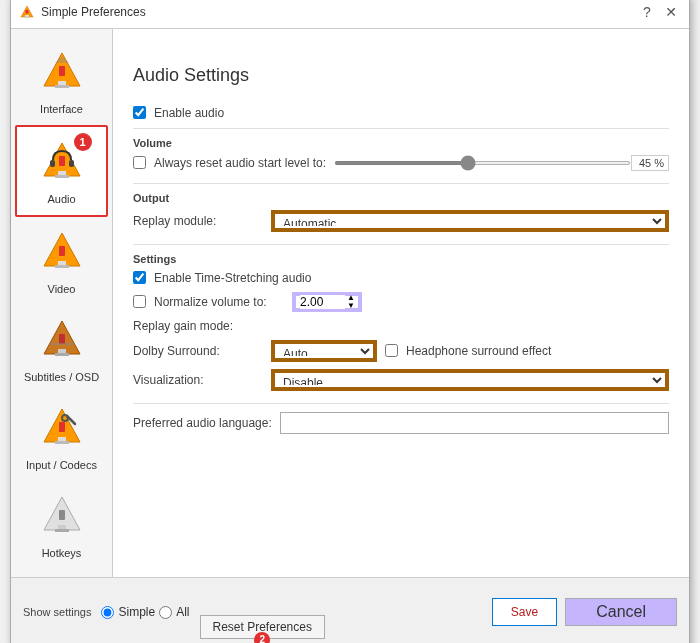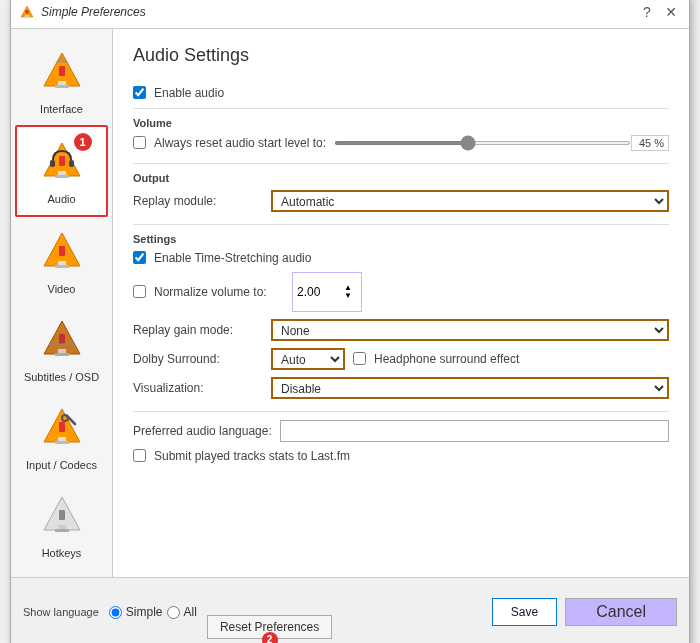--- a/index.html
+++ b/index.html
@@ -31,21 +31,20 @@
       display: flex;
       align-items: center;
       justify-content: space-between;
       height: 32px;
     }
 
     .title-bar-left {
       display: flex;
       align-items: center;
       gap: 6px;
-      font-style: italic;
     }
 
     .title-bar-icon {
       width: 16px;
       height: 16px;
     }
 
     .title-bar-title {
       font-size: 12px;
       color: #333;
@@ -140,20 +139,21 @@
       background: #fff;
       overflow-y: auto;
     }
 
     .panel-title {
       font-size: 18px;
       font-weight: 400;
       color: #333;
       margin-bottom: 14px;
       padding-bottom: 6px;
+      margin-top: 20px;
     }
 
     .section {
       margin-bottom: 12px;
     }
 
     .section-header {
       font-weight: 600;
       font-size: 11px;
       color: #444;
@@ -197,21 +197,21 @@
       font-size: 11px;
       color: #444;
       border: 1px solid #ccc;
       padding: 1px 4px;
       min-width: 38px;
       text-align: right;
       background: #fff;
     }
 
     select {
-      border: 2px solid #a16207;
+      border: 4px solid #a16207;
       background: #fff;
       padding: 2px 4px;
       font-size: 12px;
       color: #333;
       cursor: pointer;
       height: 22px;
     }
 
     select.full-width {
       flex: 1;
@@ -272,21 +272,21 @@
     }
 
     .footer-right {
       display: flex;
       gap: 8px;
     }
 
     .save-btn {
       background: #fff;
       border: 1px solid #0078d7;
-      color: #0f172a;
+      color: #b91c1c;
       padding: 4px 18px;
       font-size: 12px;
       cursor: pointer;
     }
 
     .cancel-btn {
       background: #c4b5fd;
       border: 1px solid #aaa;
       color: #333;
       padding: 4px 30px;
@@ -454,41 +454,36 @@
         <div class="section-header">Settings</div>
 
         <div class="form-row">
           <input type="checkbox" id="timeStretching" checked="" style="">
           <label for="timeStretching">Enable Time-Stretching audio</label>
         </div>
 
         <div class="form-row">
           <input type="checkbox" id="normalize" style="">
           <label for="normalize">Normalize volume to:</label>
-          <div style="border:1px solid #c4b5fd; display:flex; align-items:center; height:40px; width:70px; background:#fff; padding:0 4px;">
+          <div style="border:4px solid #c4b5fd; display:flex; align-items:center; height:20px; width:70px; background:#fff; padding:0 4px;">
             <input type="text" value="2.00" style="border: none; width: 45px; font-size: 12px; outline: none;">
             <div style="display:flex;flex-direction:column;margin-left:2px;">
               <span style="font-size:8px;line-height:1;cursor:pointer;">▲</span>
               <span style="font-size:8px;line-height:1;cursor:pointer;">▼</span>
             </div>
           </div>
         </div>
 
         <div class="form-row">
           <label>Replay gain mode:</label>
-          <select class="full-width">
-            <option>None</option>
-            <option>Track</option>
-            <option>Album</option>
-          </select>
         </div>
 
         <div class="form-row">
           <label>Dolby Surround:</label>
-          <select style="width:74px;">
+          <select style="width:106px;">
             <option>Auto</option>
             <option>On</option>
             <option>Off</option>
           </select>
           <input type="checkbox" id="headphone" style="">
           <label for="headphone">Headphone surround effect</label>
         </div>
 
         <div class="form-row">
           <label>Visualization:</label>
@@ -505,33 +500,29 @@
 
       <hr class="divider">
 
       <div class="section">
 
         <div class="form-row">
           <label>Preferred audio language:</label>
           <input type="text" class="text-input" style="">
         </div>
 
-        <div class="form-row">
-          <input type="checkbox" id="submitTracks" style="">
-          <label for="submitTracks">Submit played tracks stats to Last.fm</label>
-        </div>
       </div>
 
     </div>
 
   </div>
 
   <div class="footer">
     <div class="footer-left">
-      <span class="footer-label">Show language</span>
+      <span class="footer-label">Show settings</span>
       <div class="radio-group">
         <input type="radio" name="settings" id="simple" checked="" style="">
         <label for="simple">Simple</label>
         <input type="radio" name="settings" id="all" style="">
         <label for="all">All</label>
       </div>
       <div style="position:relative;display:inline-block;margin-top:29px;">
         <button class="reset-btn">
           <span>Reset Preferences</span>
         </button>

